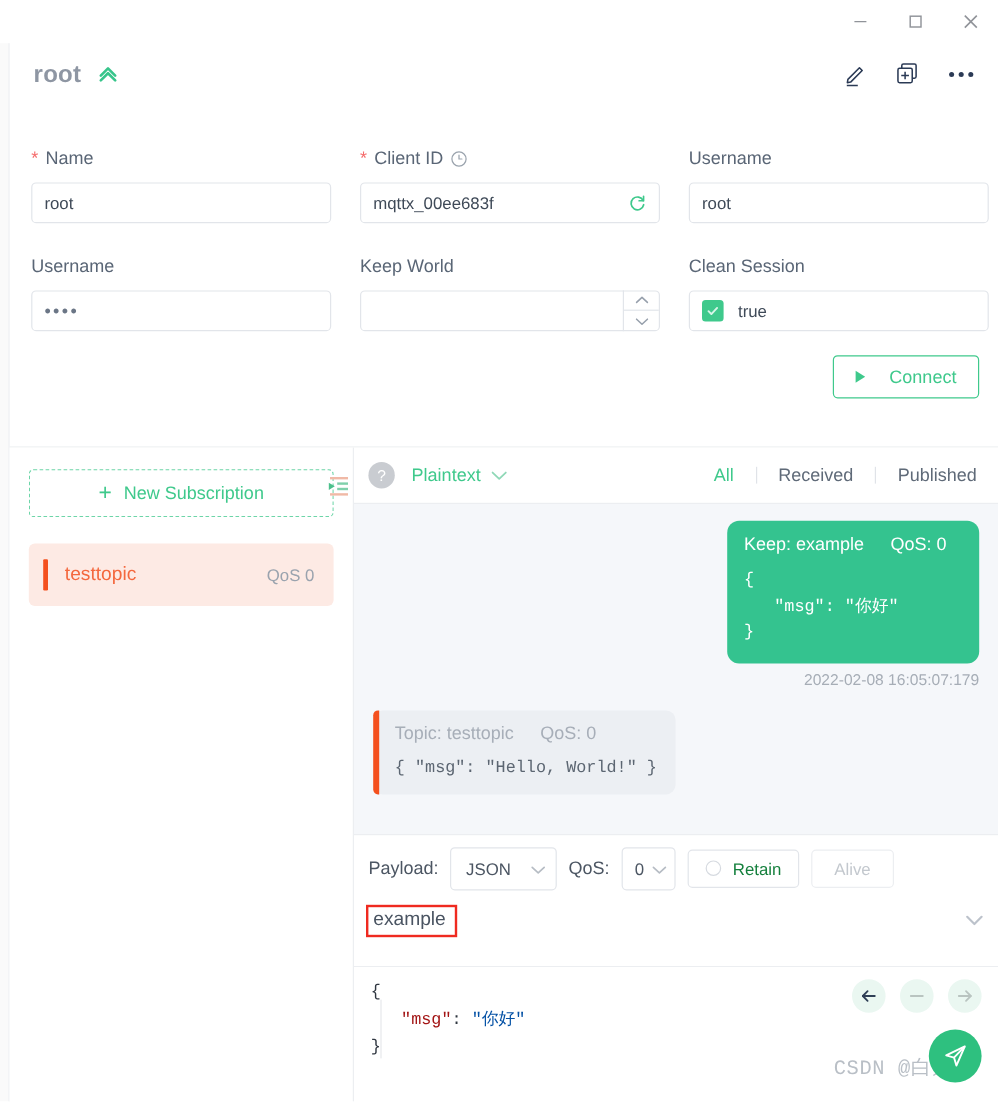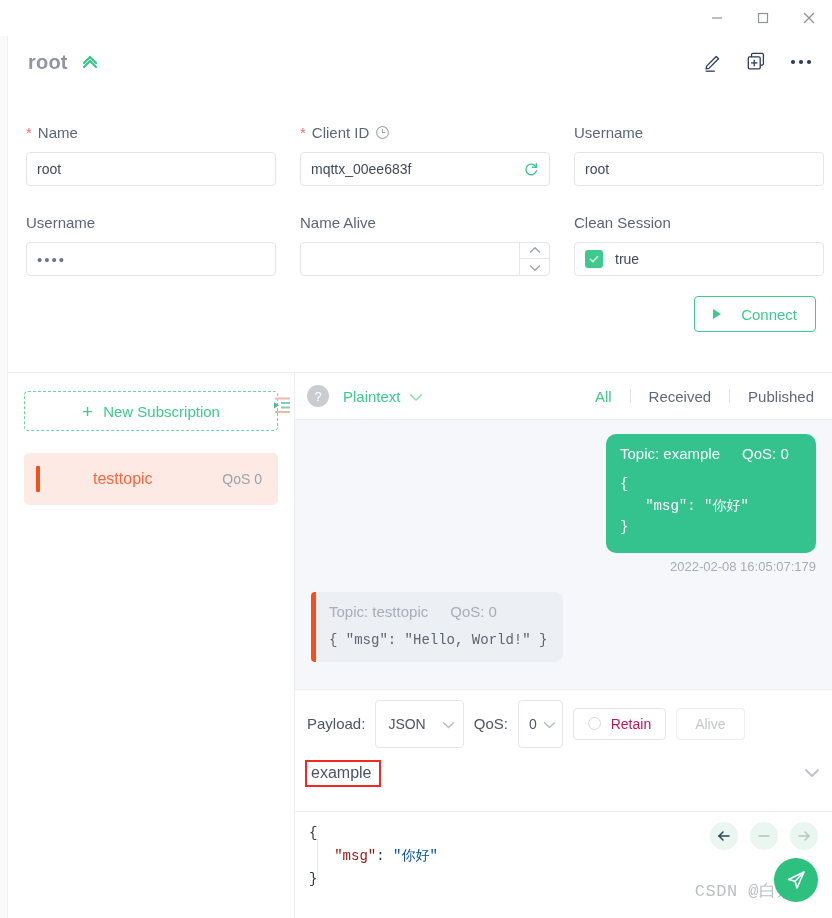--- a/index.html
+++ b/index.html
@@ -98,21 +98,20 @@
   .new-sub {
     border: 1px dashed #6dd5a8; border-radius: 4px; height: 40px;
     display: flex; align-items: center; justify-content: center; gap: 10px;
     color: #3fc98c; font-size: 15px;
   }
   .plus-sign { font-size: 19px; line-height: 1; font-weight: 300; }
   .sub-item {
     margin-top: 22px; background: #fdeae4; border-radius: 5px;
     height: 52px; display: flex; align-items: center; padding: 0 16px 0 0;
     position: relative;
-    gap: 39px;
   }
   .sub-bar {
     width: 4px; height: 26px; background: #f4501e; border-radius: 1px;
     margin: 0 14px 0 12px; flex: 0 0 auto;
   }
   .sub-name { color: #f4683e; font-size: 16px; flex: 1 1 auto; }
   .sub-qos { color: #9aa3ae; font-size: 14px; }
 
   .collapse-rail {
     position: absolute; left: 270px; top: 392px; width: 24px; height: 26px;
@@ -164,27 +163,27 @@
   .b-head-in { display: flex; align-items: center; gap: 22px; font-size: 15px; color: #a7aeb8; margin-bottom: 12px; }
   .b-body-in { font-family: "Liberation Mono", monospace; font-size: 14px; color: #5c6672; white-space: pre; }
 
   
   .pub-bar {
     flex: 0 0 auto; border-top: 1px solid #eceef1; background:#fff;
     padding: 10px 12px 8px 12px; display: flex; align-items: center; gap: 10px;
   }
   .pub-label { font-size: 15px; color: #4c5663; }
   .sel-box {
-    border: 1px solid #e2e5ea; border-radius: 4px; height: 48px; padding: 0 8px 0 12px;
+    border: 1px solid #e2e5ea; border-radius: 4px; height: 36px; padding: 0 8px 0 12px;
     display: flex; align-items: center; gap: 16px; font-size: 14px; color: #4c5663;
   }
   .sel-box.sm { gap: 6px; padding: 0 6px 0 10px; }
   .retain-box {
     border: 1px solid #e2e5ea; border-radius: 4px; height: 32px; padding: 0 14px;
-    display: flex; align-items: center; gap: 10px; font-size: 14px; color: #be185d;
+    display: flex; align-items: center; gap: 10px; font-size: 14px; color: #15803d;
   }
   .radio-o { width: 13px; height: 13px; border-radius: 50%; border: 1px solid #d6dae0; }
   .meta-box {
     border: 1px solid #eceef1; border-radius: 4px; height: 32px; padding: 0 18px;
     display: flex; align-items: center; font-size: 14px; color: #c3c8ce;
   }
   .topic-row {
     flex: 0 0 auto; display: flex; align-items: center;
     padding: 4px 12px 24px 12px; border-bottom: 1px solid #eceef1;
   }
@@ -330,21 +329,21 @@
         <div class="field-label">
           <span>Username</span>
         </div>
         <div class="input">
           <span class="val pw-dots">••••</span>
         </div>
       </div>
 
       <div class="field">
         <div class="field-label">
-          <span>Name Alive</span>
+          <span>Keep World</span>
         </div>
         <div class="input">
           <div class="stepper">
             <div>
               <svg width="12" height="8" viewBox="0 0 12 8">
                   <polyline points="1.5,6 6,1.8 10.5,6" fill="none" stroke="#97a0ac" stroke-width="1.3" stroke-linecap="round" stroke-linejoin="round"></polyline>
                 </svg>
             </div>
             <div>
               <svg width="12" height="8" viewBox="0 0 12 8">
@@ -421,21 +420,21 @@
         <span class="tab-div"></span>
         <span class="tab">Published</span>
       </div>
     </div>
 
     <div class="msg-list">
 
       <div class="bubble-wrap out">
         <div class="bubble-out">
           <div class="b-head">
-            <span>Topic: example</span>
+            <span>Keep: example</span>
             <span>QoS: 0</span>
           </div>
           <div class="b-body">{
    "msg": "你好"
 }</div>
         </div>
         <div class="b-time">2022-02-08 16:05:07:179</div>
       </div>
 
       <div class="bubble-wrap in">

